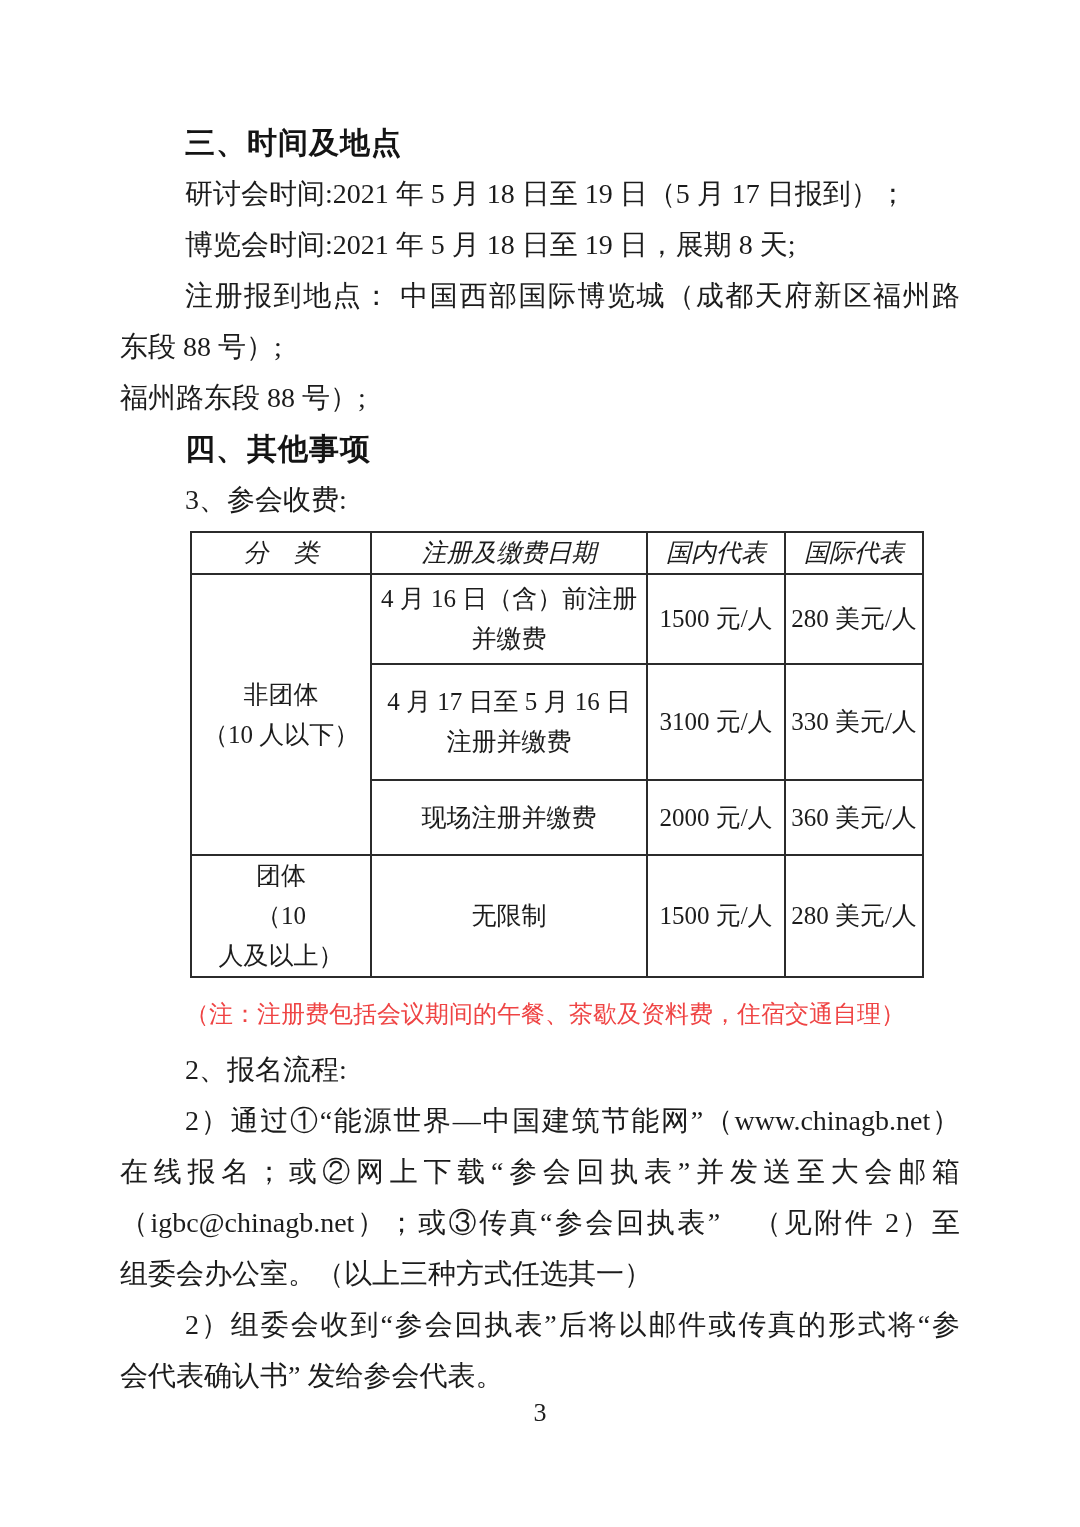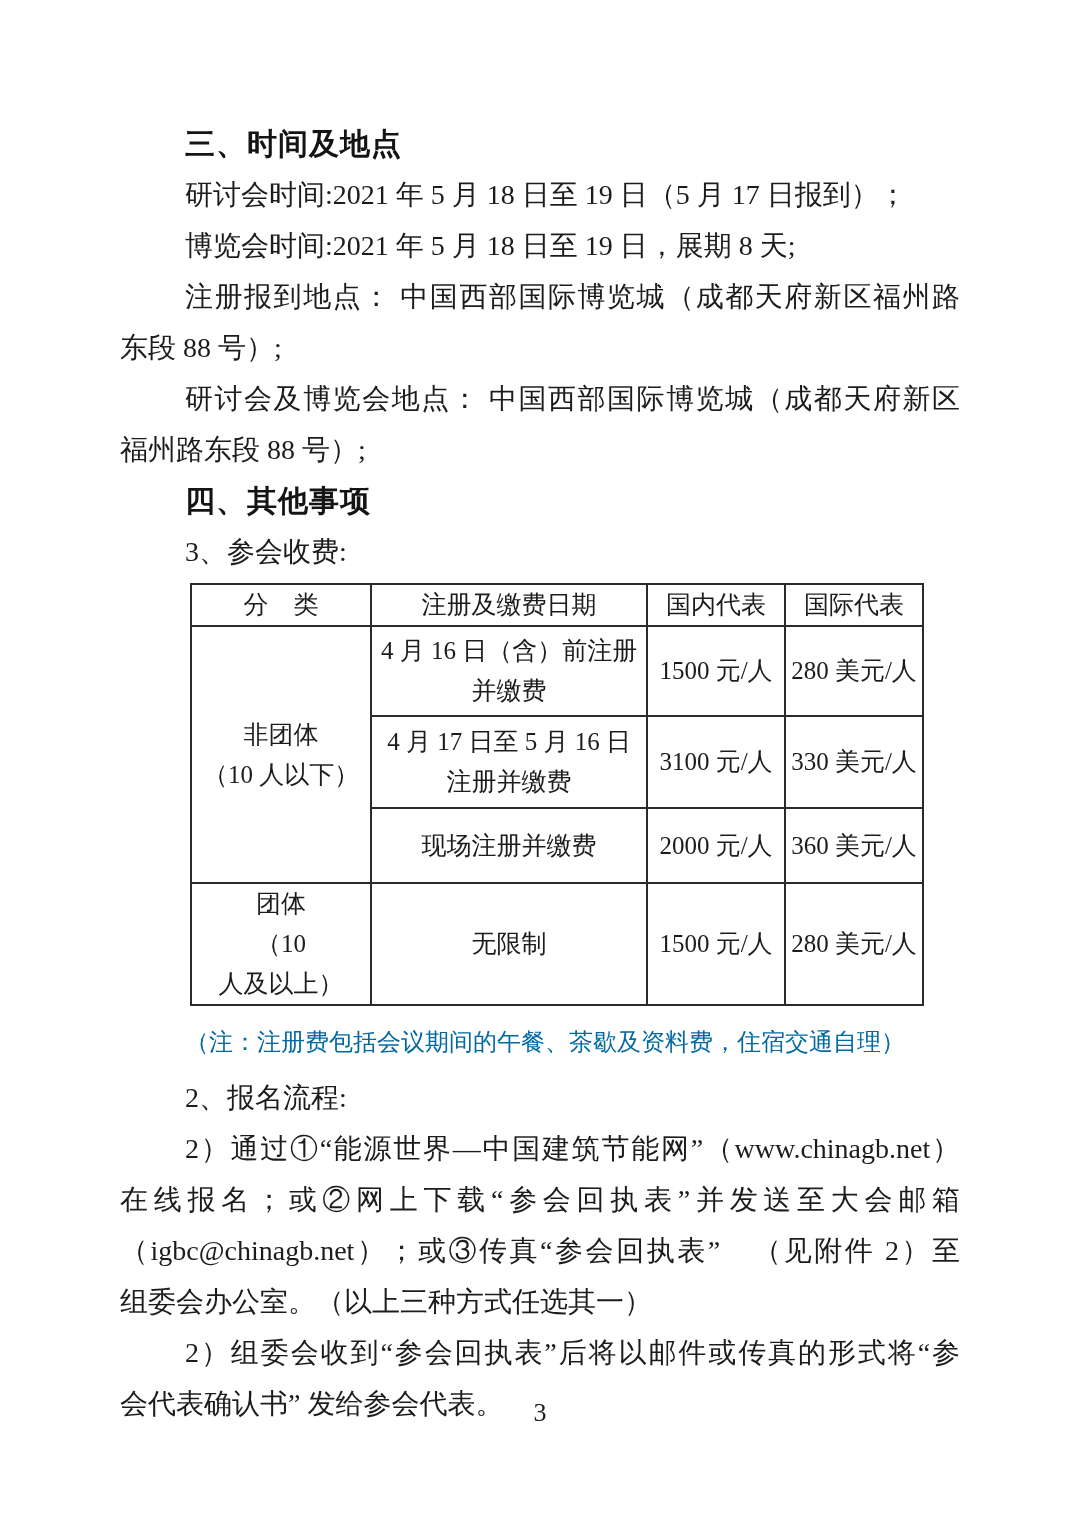--- a/index.html
+++ b/index.html
@@ -4,21 +4,21 @@
 <style>
   html,body { margin:0; padding:0; background:#ffffff; }
   .page {
     position:relative;
     width:1080px; height:1527px;
     background:#ffffff;
     color:#1c1c1c;
     font-family:"Liberation Serif","DejaVu Serif",serif;
     overflow:hidden;
   }
-  .content { padding:83px 120px 0 120px;margin-top:35px; }
+  .content { padding:117px 120px 0 120px; }
   .line {
     font-size:28px;
     line-height:51px;
     white-space:nowrap;
   }
   .indent { text-indent:65px; }
   .justify {
     white-space:normal;
     text-align:justify;
     text-align-last:justify;
@@ -48,32 +48,32 @@
     line-height:40px;
     padding:0;
     white-space:pre-line;
     word-break:keep-all;
     overflow:hidden;
   }
   .col-cat { width:180px; }
   .col-date { width:276px; }
   .col-dom { width:138px; }
   .col-int { width:138px; }
-  .row-header { height:36px; }
+  .row-header { height:36px;font-style:italic; }
   .row-early { height:90px; }
-  .row-mid { height:92px; }
+  .row-mid { height:116px; }
   .row-onsite { height:75px; }
   .row-group { height:86px; }
   .note-line {
     font-size:24px;
     line-height:40px;
     margin-top:16px;
     margin-left:65px;
     white-space:nowrap;
-    color:#0369a1;
+    color:#ef4444;
   }
   .block-b { margin-top:10px; }
   .page-number {
     position:absolute;
     top:1398px; left:0; right:0;
     text-align:center;
     font-size:26px;
     color:#1c1c1c;
   }
 </style>
@@ -81,21 +81,20 @@
 <body>
 
 <div class="page">
   <div class="content">
 
     <div class="heading">三、时间及地点</div>
     <div class="line indent">研讨会时间:2021 年 5 月 18 日至 19 日（5 月 17 日报到）；</div>
     <div class="line indent">博览会时间:2021 年 5 月 18 日至 19 日，展期 8 天;</div>
     <div class="line indent justify">注册报到地点： 中国西部国际博览城（成都天府新区福州路</div>
     <div class="line">东段 88 号）;</div>
-    <div class="line indent justify">研讨会及博览会地点： 中国西部国际博览城（成都天府新区</div>
     <div class="line">福州路东段 88 号）;</div>
 
     <div class="heading">四、其他事项</div>
     <div class="line indent">3、参会收费:</div>
 
     <table class="fee-table">
       <colgroup>
         <col class="col-cat">
           <col class="col-date">
           <col class="col-dom">

